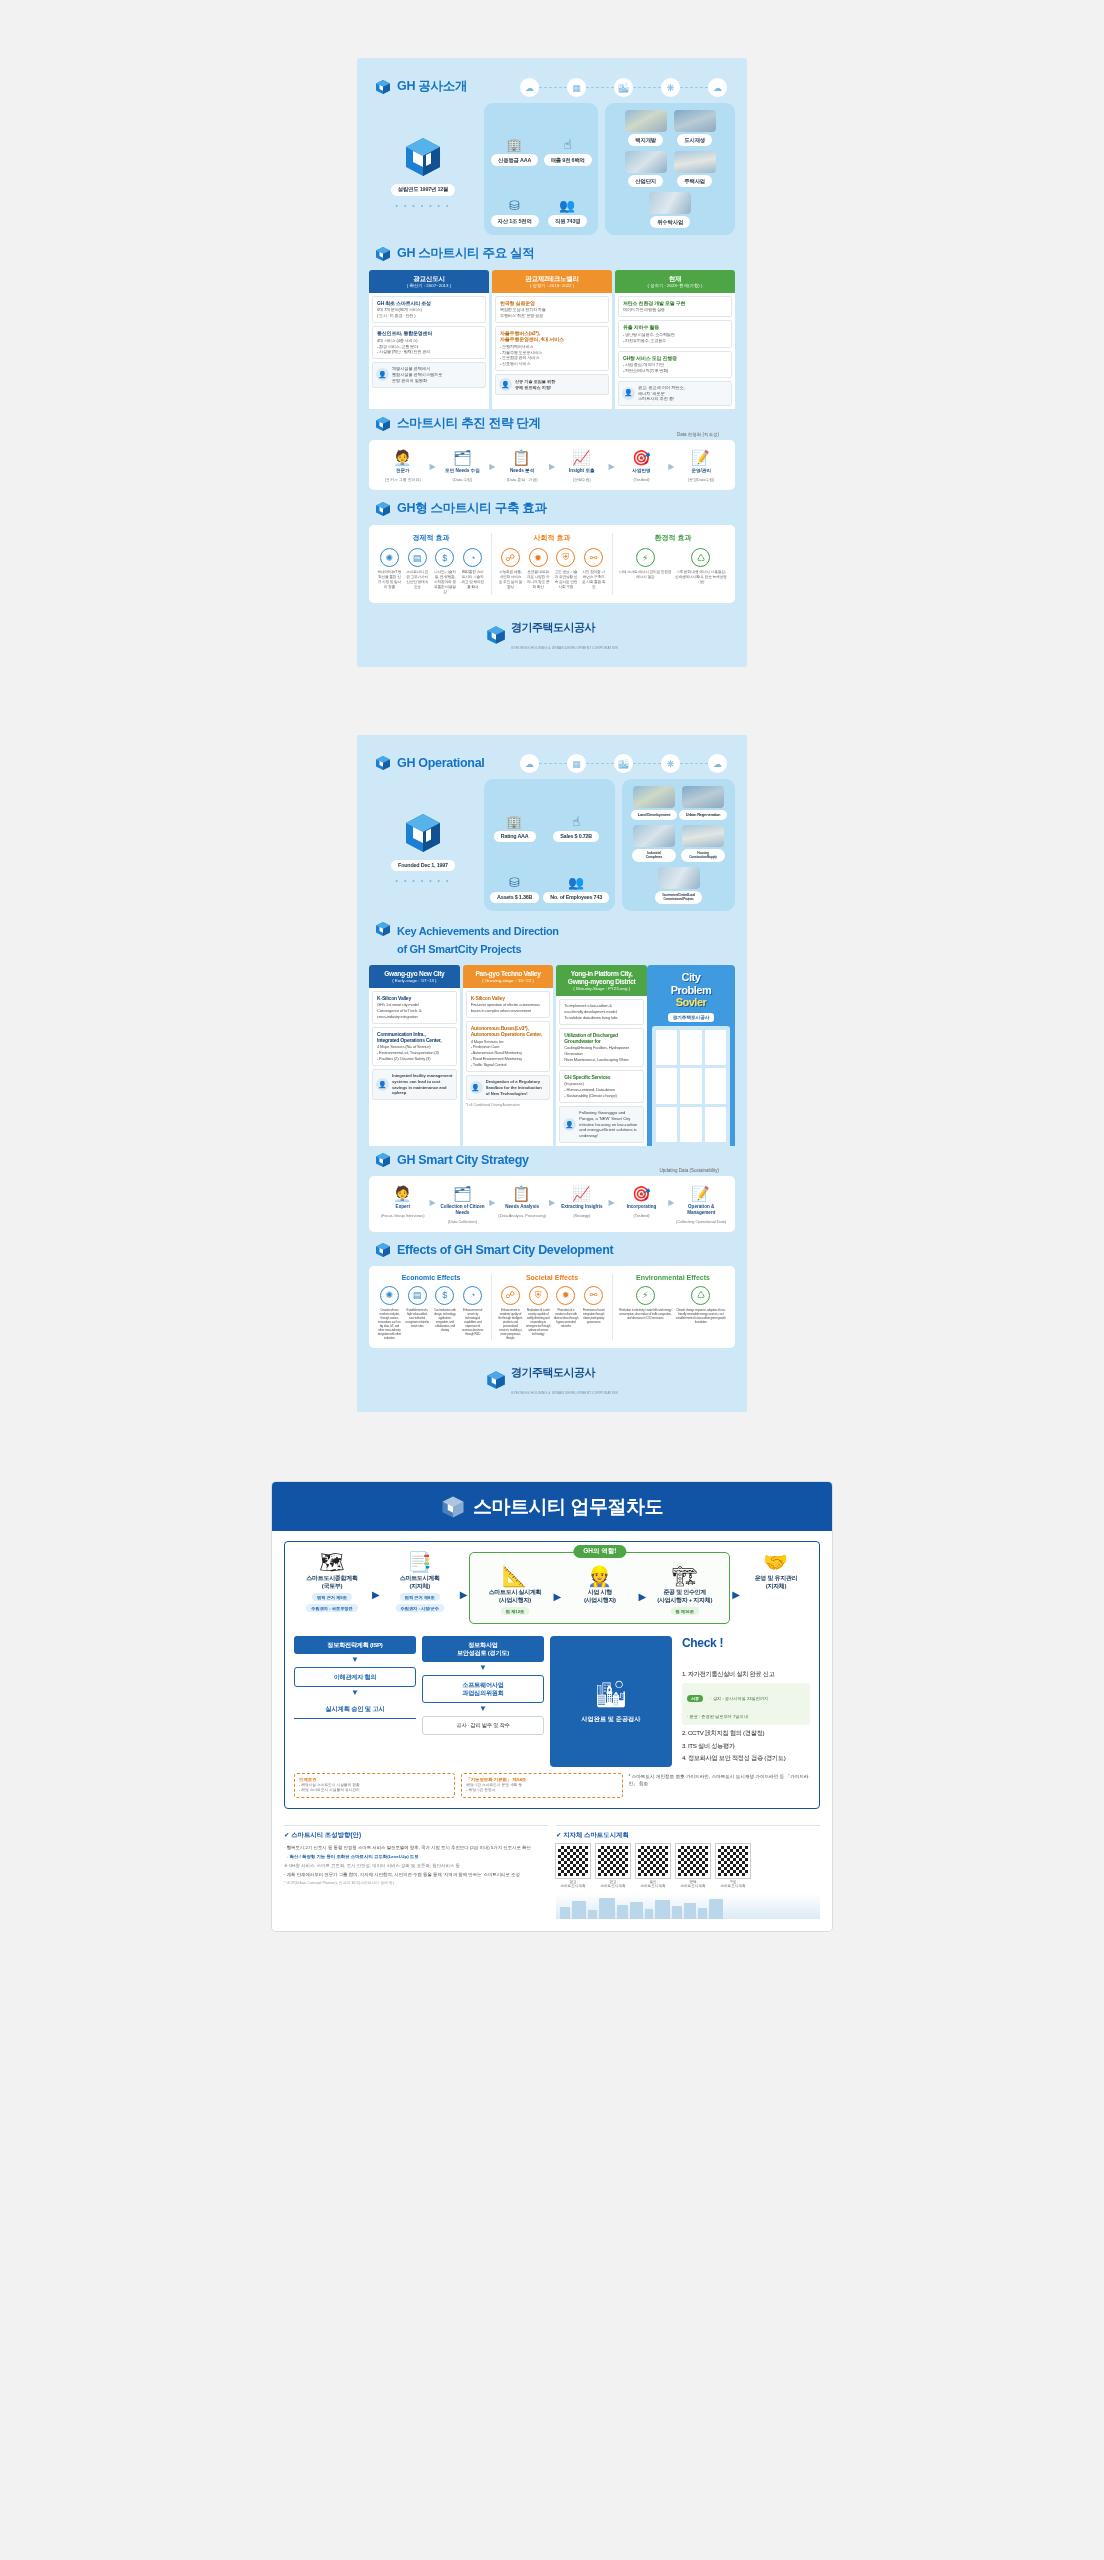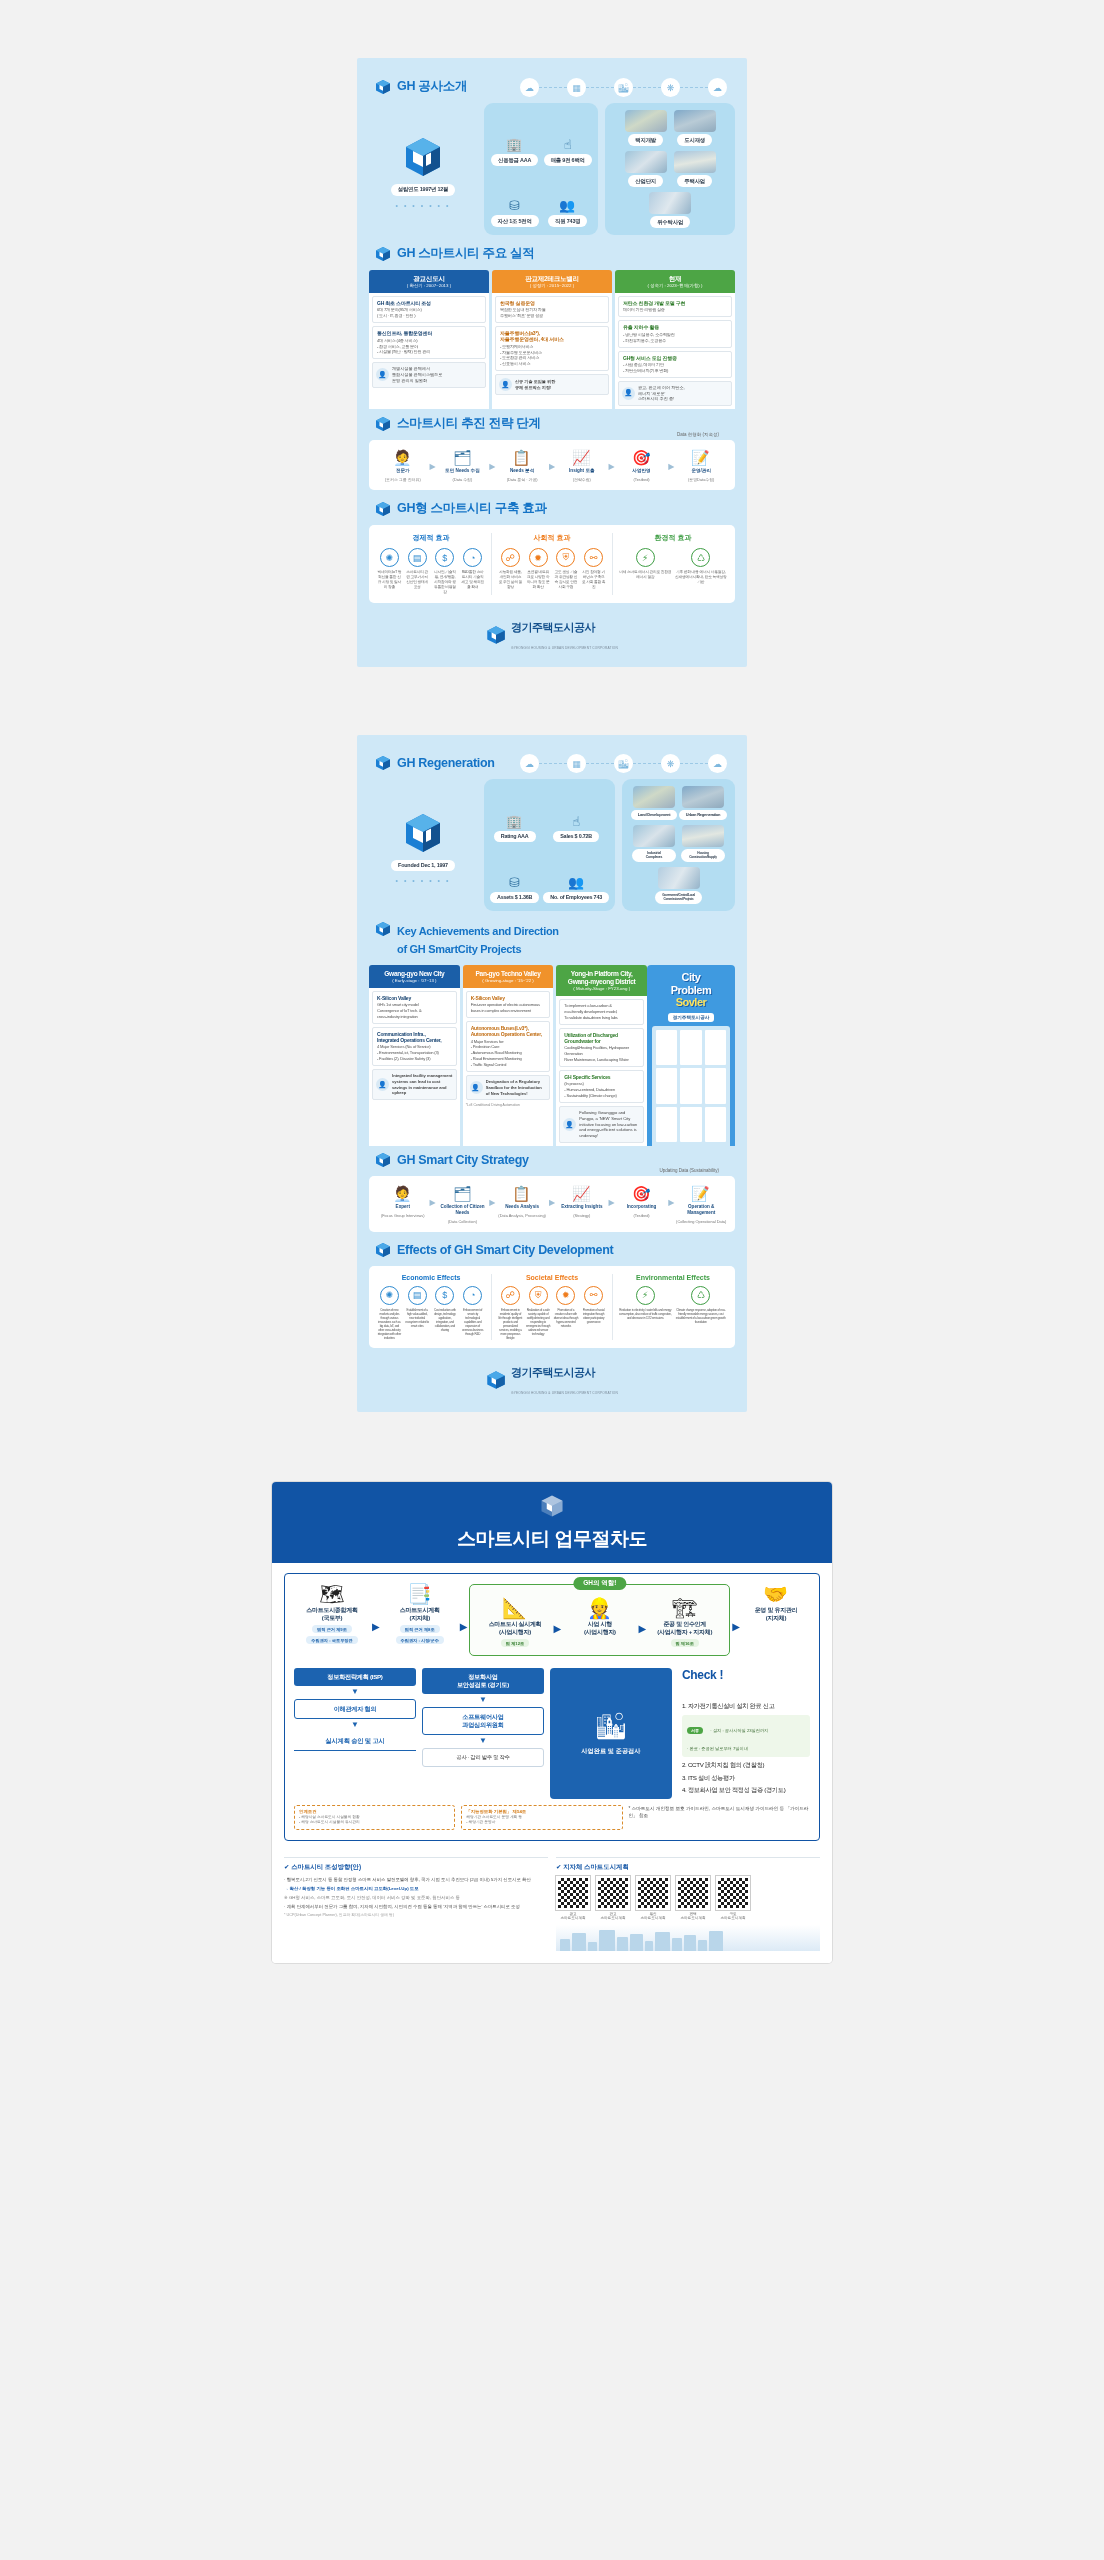--- a/index.html
+++ b/index.html
@@ -152,21 +152,21 @@
   .eff-it .tx { font-size: 3.7px; color: #555; line-height: 1.35; letter-spacing: -0.2px; }
 
   
   .foot { display: flex; align-items: center; justify-content: center; gap: 5px; padding: 6px 0 2px; }
   .foot .nm { font-size: 11px; font-weight: bold; color: #14508c; letter-spacing: -0.5px; }
   .foot .sub { font-size: 3.2px; color: #7a8a99; letter-spacing: .2px; }
 
   
   .flow-head {
     background: #1154a5; color: #fff; padding: 12px 0 11px; text-align: center;
-    display: flex; align-items: center; justify-content: center; gap: 8px; position: relative; flex-direction: column;
+    display: flex; align-items: center; justify-content: center; gap: 8px; position: relative;
   }
   .flow-head .ttl { font-size: 19px; font-weight: bold; letter-spacing: -0.5px; }
   .flow-body { padding: 10px 12px 8px; background: #fff; }
   .flow-outer { border: 1.5px solid #1154a5; border-radius: 4px; padding: 10px 9px; }
 
   .row1 { display: flex; align-items: flex-start; gap: 2px; }
   .node { display: flex; flex-direction: column; align-items: center; gap: 3px; text-align: center; }
   .node .ic { font-size: 20px; line-height: 1; }
   .node .nm { font-size: 6px; font-weight: bold; color: #1b3a5c; line-height: 1.25; letter-spacing: -0.3px; }
   .tag { font-size: 4.2px; border-radius: 7px; padding: 1.5px 5px; white-space: nowrap; font-weight: bold; }
@@ -569,21 +569,21 @@
     <div class="head-row">
       <div class="sec-head">
         <span class="gh-mark">
           <svg width="16" height="16" viewBox="0 0 32 32">
               <polygon points="16,2 30,9 30,23 16,30 2,23 2,9" fill="#1b7fd4"></polygon>
               <polygon points="16,2 30,9 16,16 2,9" fill="#4aa8e8"></polygon>
               <polygon points="16,16 30,9 30,23 16,30" fill="#1460a8"></polygon>
               <path d="M9 12 l7 3.5 v8 l-7-3.5z" fill="#fff"></path>
             </svg>
         </span>
-        <span class="sec-title">GH Regeneration</span>
+        <span class="sec-title">GH Operational</span>
       </div>
       <div class="head-icons">
         <span class="hicon">☁</span>
         <span class="hdash"></span>
         <span class="hicon">▦</span>
         <span class="hdash"></span>
         <span class="hicon">🏙</span>
         <span class="hdash"></span>
         <span class="hicon">❋</span>
         <span class="hdash"></span>

